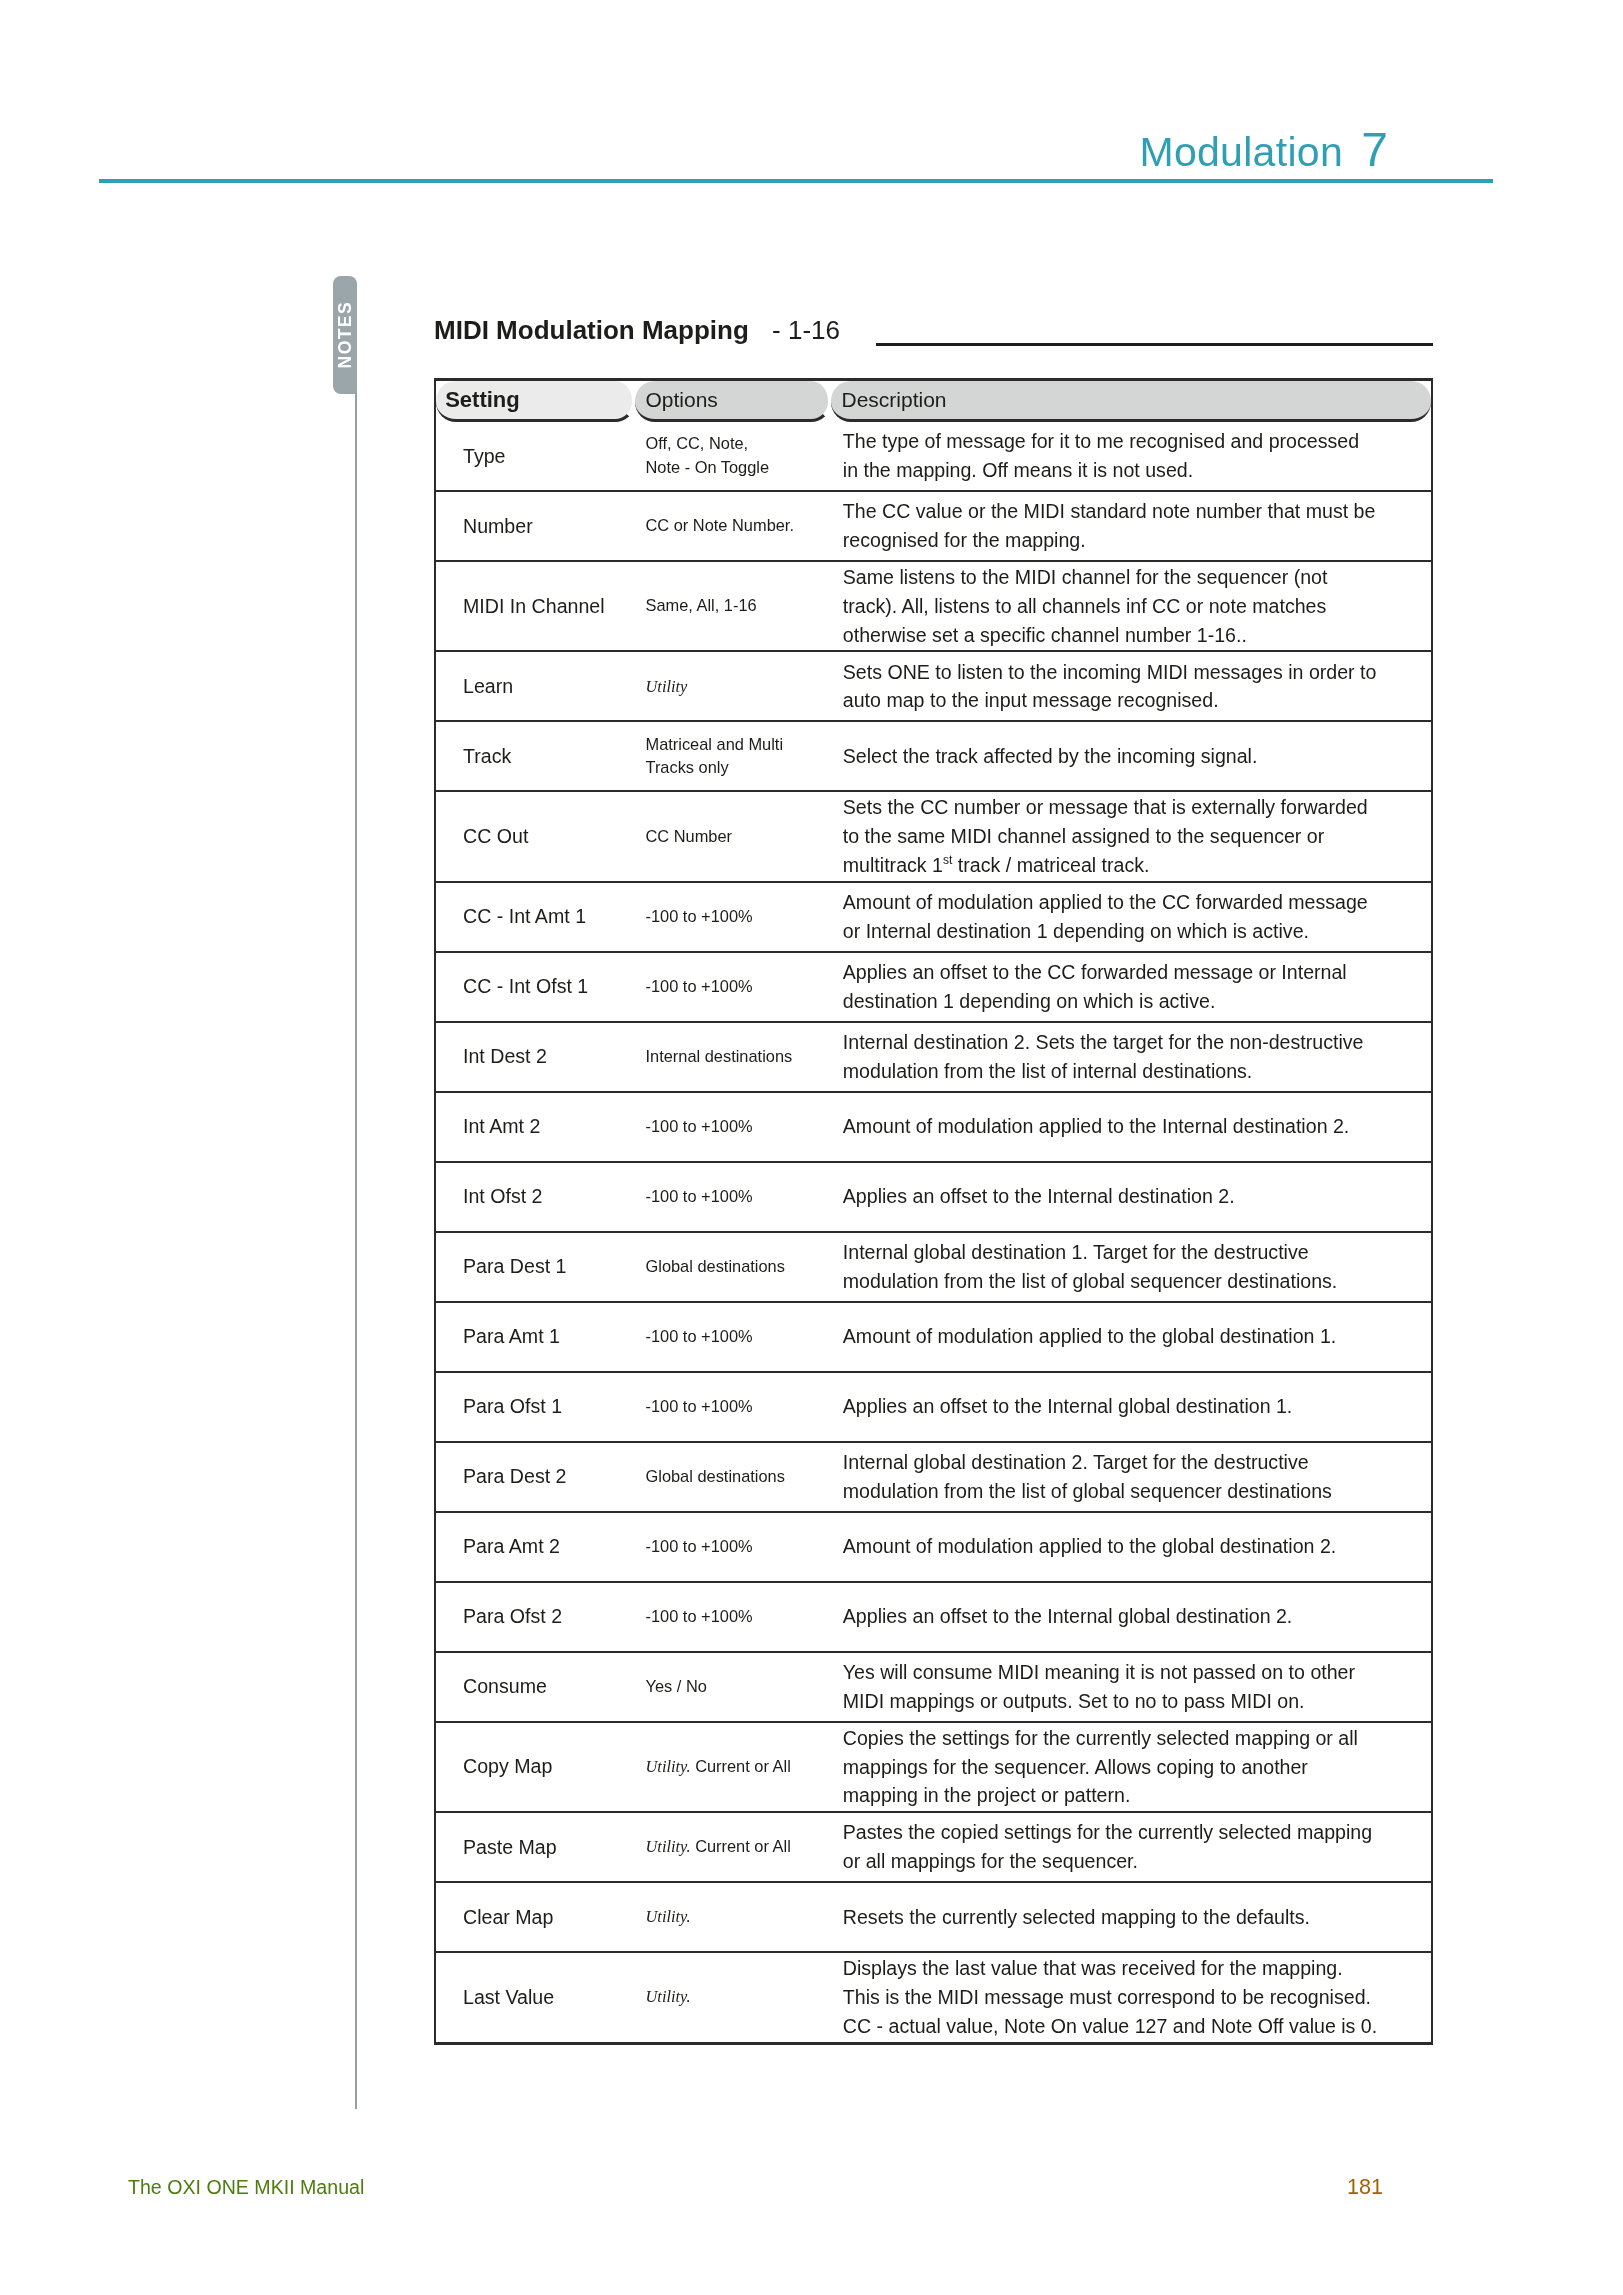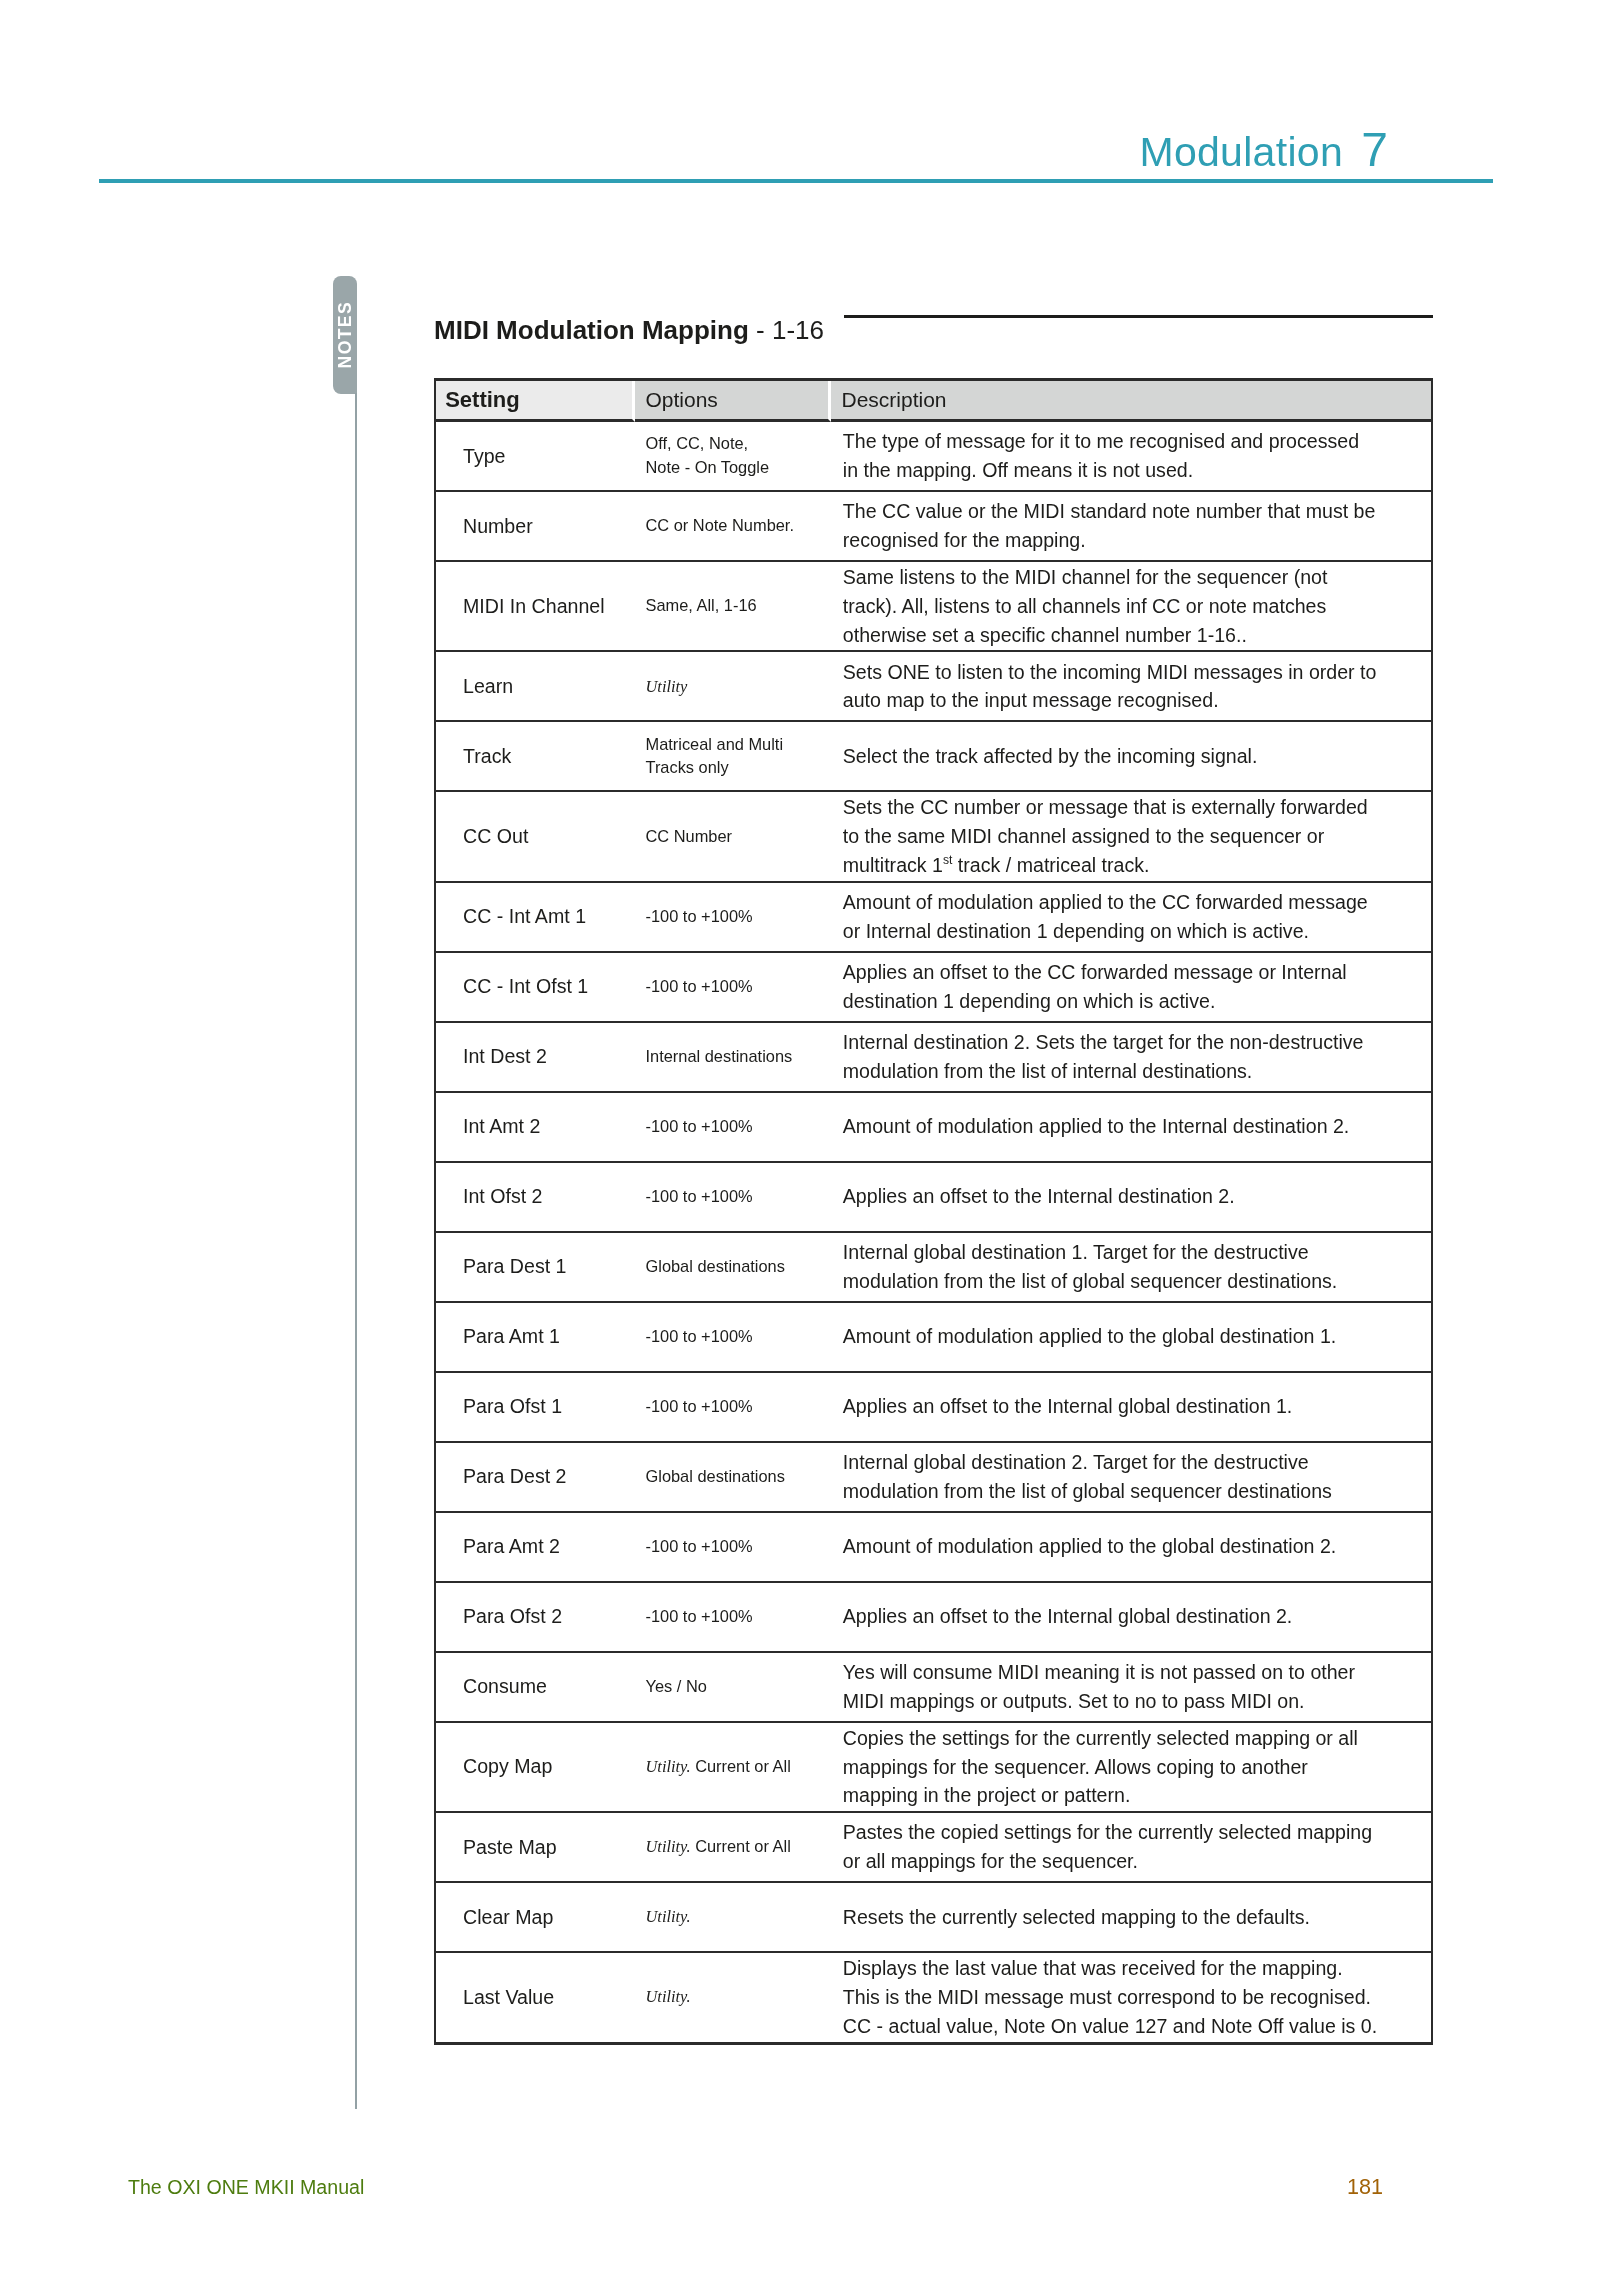--- a/index.html
+++ b/index.html
@@ -48,22 +48,23 @@
   .notes-line{
     position:absolute;
     left:355px; top:393px; width:2px; height:1716px;
     background:#93a1a5;
   }
 
   
   .section-head{
     position:absolute;
     left:434px; top:315px; width:999px;
-    display:flex; align-items:flex-start;
+    display:flex; align-items:flex-end;
     font-size:26px;
+    gap:16px;
   }
   .section-title-bold{font-weight:bold;white-space:pre;}
   .section-title-suffix{white-space:pre;}
   .section-rule{flex:1;height:2.6px;background:#1d1d1b;margin-left:19.6px;}
 
   
   table.mapping{
     position:absolute;
     left:434px; top:378px; width:999px;
     border-collapse:separate; border-spacing:0;
@@ -74,20 +75,21 @@
   }
   th{
     height:38px;
     border-bottom:3.3px solid #2b2b2b;
     font-weight:normal;
     font-size:21px;
     text-align:left;
     padding:0 0 0 10.5px;
     background:#d4d6d5;
     vertical-align:middle;
+    border-radius:20px;
   }
   th.col-setting{
     background:#ebebeb;
     font-weight:bold;
     font-size:22px;
     padding-left:9.2px;
     border-right:3.3px solid #ffffff;
   }
   th.col-options{border-right:3.3px solid #ffffff;}
   td{

